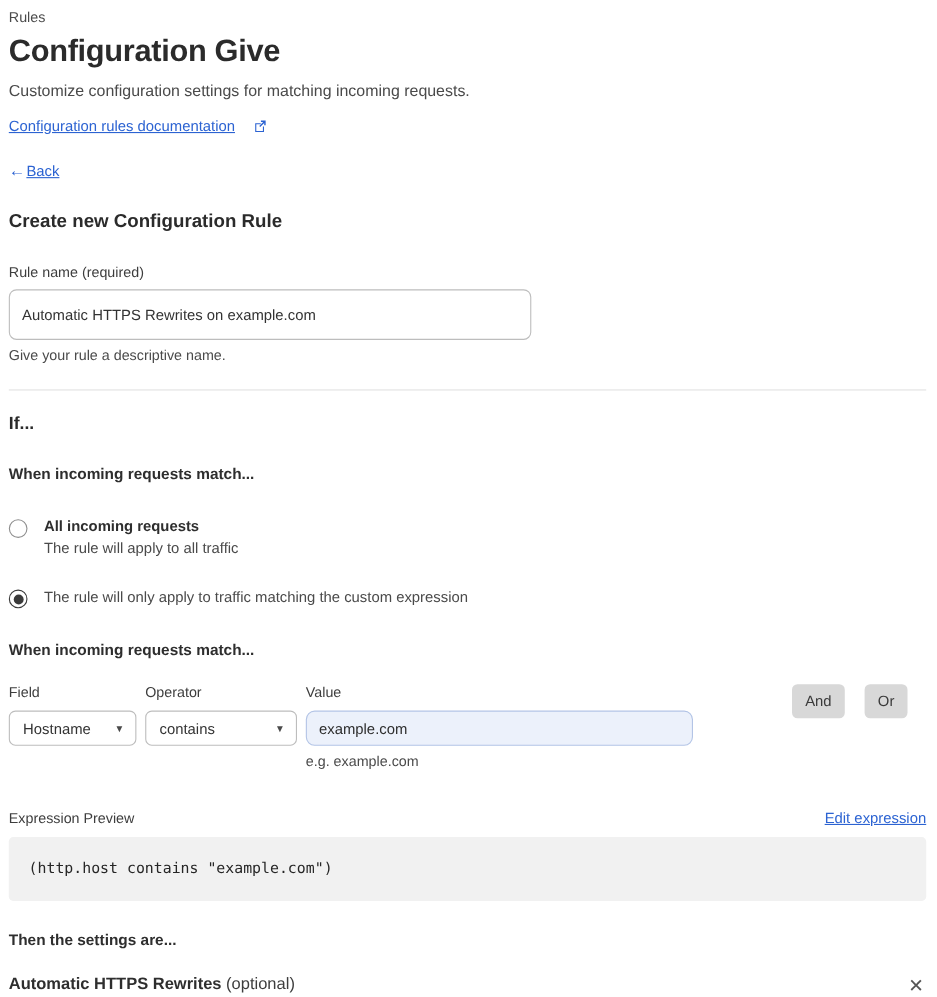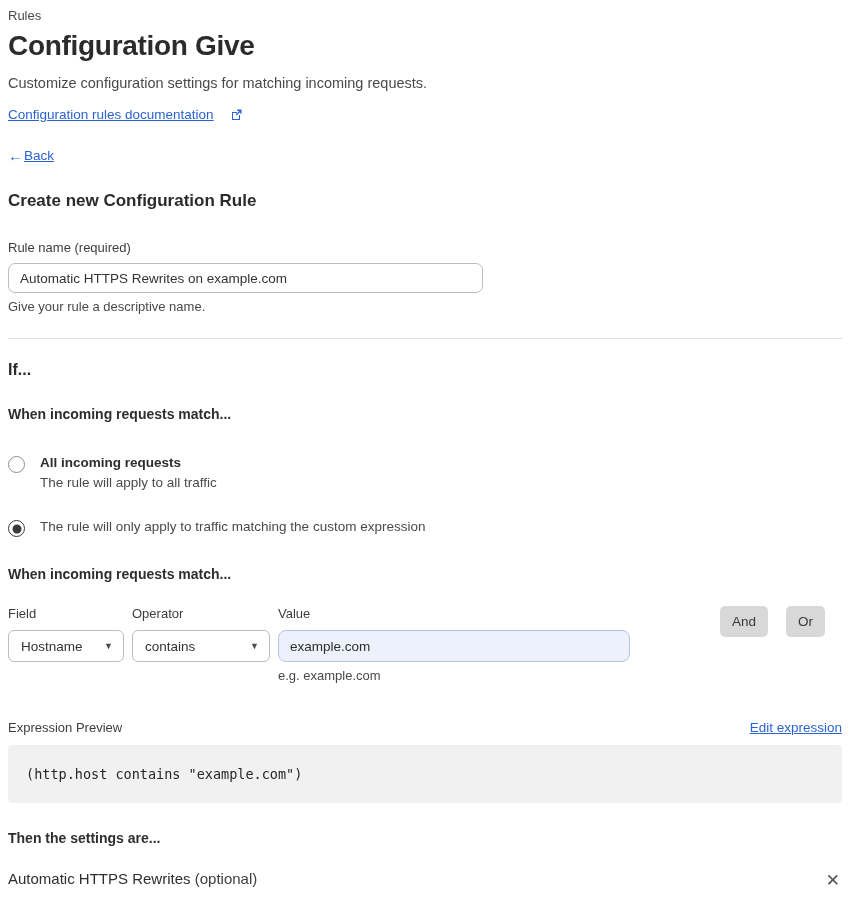--- a/index.html
+++ b/index.html
@@ -65,21 +65,21 @@
     margin-bottom: 29px;
   }
   .field-label {
     display: block;
     font-size: 13px;
     color: #3d3d3d;
     margin-bottom: 8px;
   }
   .rule-name-input {
     width: 475px;
-    height: 30px;
+    height: 46px;
     border: 1px solid #bdbdbd;
     border-radius: 7px;
     padding: 0 11px;
     font-family: "Liberation Sans", sans-serif;
     font-size: 13.5px;
     color: #333333;
     background: #ffffff;
     outline: none;
   }
   .helper-text {
@@ -242,21 +242,21 @@
   .setting-title-row {
     display: flex;
     align-items: flex-start;
     justify-content: space-between;
     width: 834px;
   }
   .setting-title {
     font-size: 15px;
     color: #2e2e2e;
   }
-  .setting-title b { font-weight: 400; }
+  .setting-title b { font-weight: 700; }
   .setting-optional { font-weight: 400; color: #3d3d3d; }
   .close-btn {
     font-size: 17px;
     color: #555555;
     cursor: pointer;
     line-height: 1;
     padding: 2px;
     background: none;
     border: none;
     font-family: "Liberation Sans", sans-serif;

